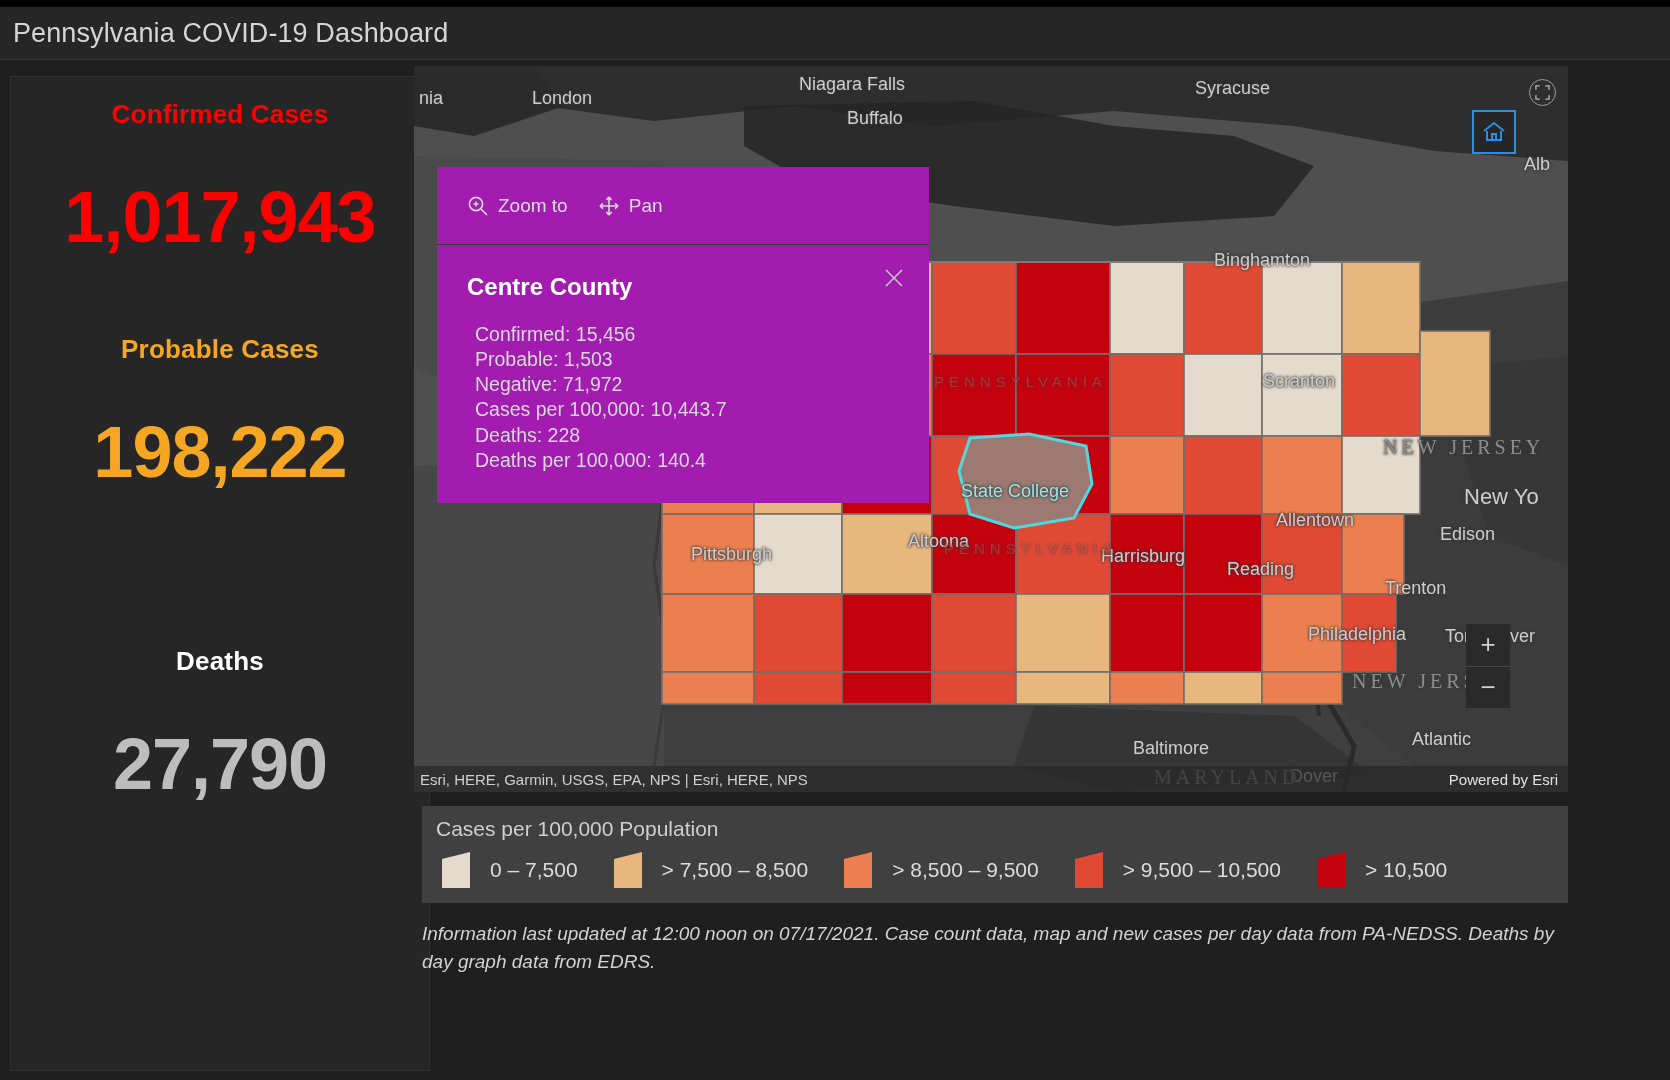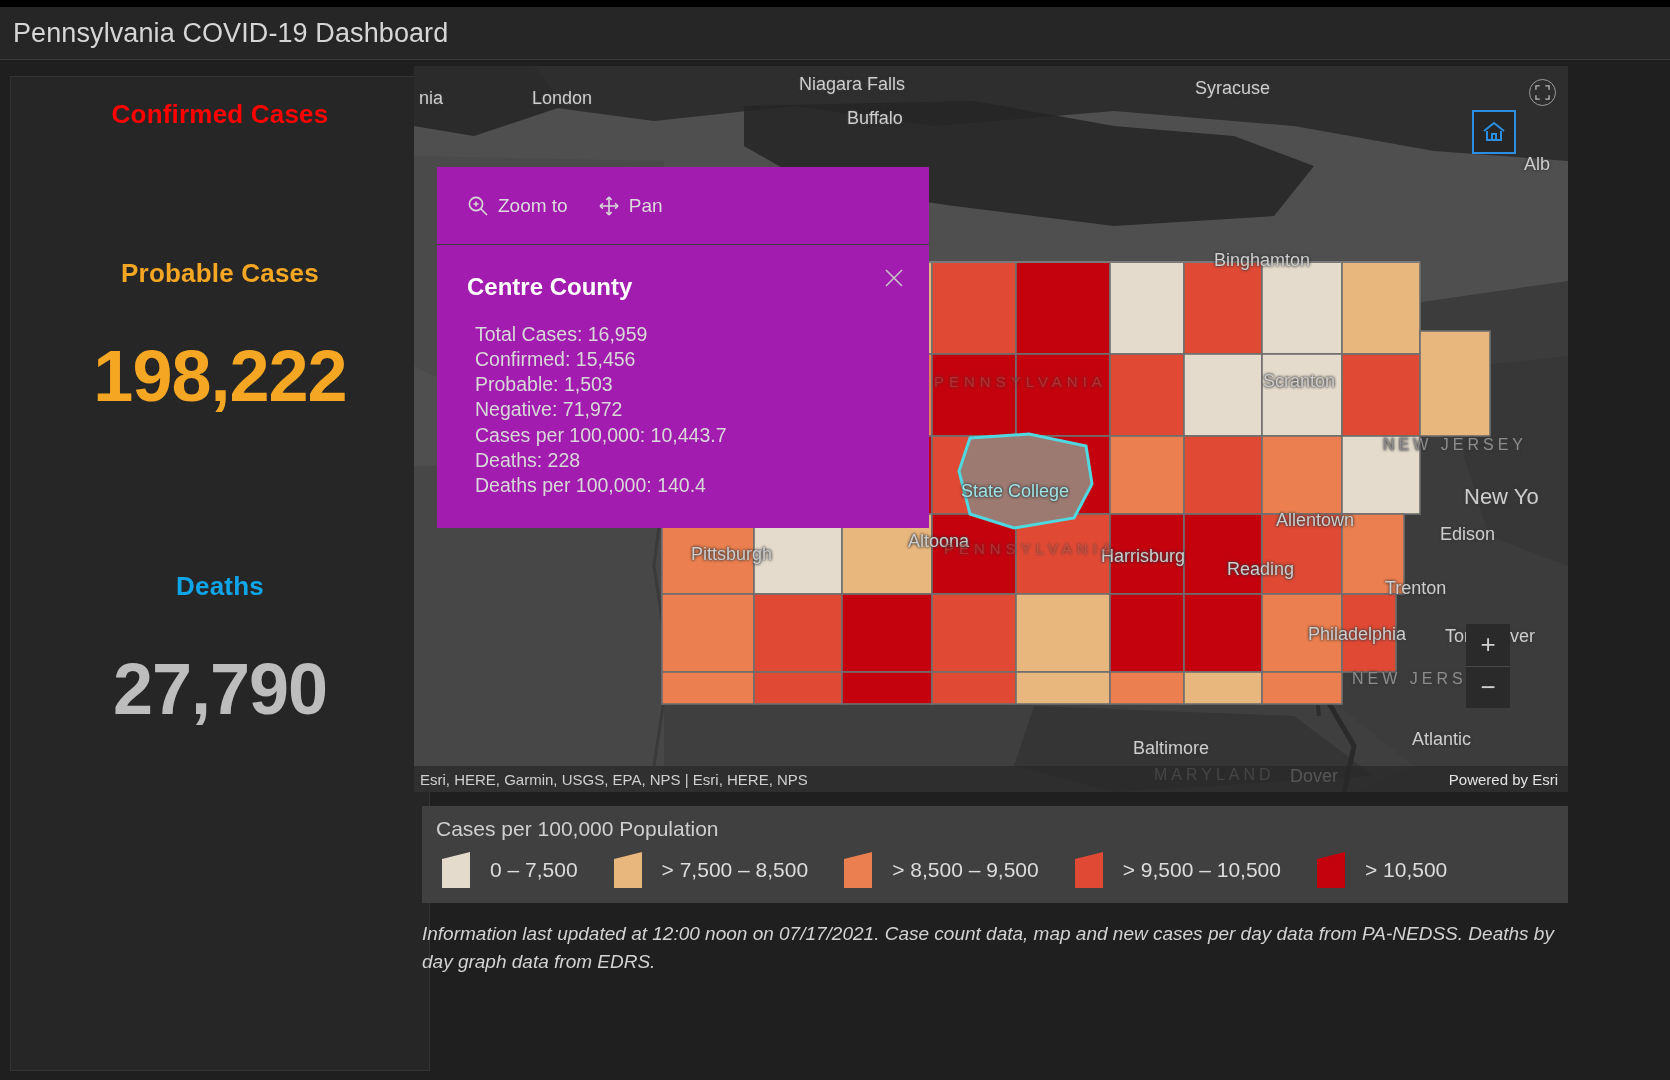--- a/index.html
+++ b/index.html
@@ -41,21 +41,21 @@
   .map-wrap {
     position:absolute; left:414px; top:66px; width:1154px; height:726px;
     overflow:hidden; background:#4a4a4a;
   }
   .map-svg { position:absolute; left:0; top:0; }
   .map-label {
     position:absolute; color:#cdcdcd; font-size:18px; white-space:nowrap;
     text-shadow:0 0 3px #3b3b3b,0 0 3px #3b3b3b; pointer-events:none;
   }
   .map-label.state {
-    color:#8c8c8c; font-size:16px; letter-spacing:4px;
+    color:#8c8c8c; font-size:20px; letter-spacing:4px;font-family:Liberation Serif, serif;
   }
   .map-label.pa-state { color:#b3544a; font-size:15px; letter-spacing:5px; opacity:.55; }
   .map-label.big { font-size:22px; }
   .map-label.sc { color:#9fe3e6; }
 
   
   .attrib {
     position:absolute; left:0; bottom:0; width:100%; height:26px;
     background:rgba(40,40,40,.72); color:#cfcfcf; font-size:15px;
     display:flex; align-items:center; justify-content:space-between;
@@ -131,31 +131,32 @@
   <div class="top-strip"></div>
 
   <div class="header">
     <div class="header-title">Pennsylvania COVID-19 Dashboard</div>
   </div>
 
   <div class="stats">
     <div class="stat-block">
       <div class="stat-label" style="color:#ff0000">Confirmed Cases</div>
       <div class="sp-1"></div>
+      <div class="stat-value" style="color:#ff0000">1,017,943</div>
     </div>
     <div class="sp-2"></div>
     <div class="stat-block">
       <div class="stat-label" style="color:#f5a623">Probable Cases</div>
       <div class="sp-1"></div>
       <div class="stat-value" style="color:#f5a623">198,222</div>
     </div>
     <div class="sp-2"></div>
     <div class="sp-2"></div>
     <div class="stat-block">
-      <div class="stat-label" style="color:#0ea5e9">Deaths</div>
+      <div class="stat-label" style="color:#ffffff">Deaths</div>
       <div class="sp-1"></div>
       <div class="stat-value" style="color:#bdbdbd">27,790</div>
     </div>
   </div>
 
   <div class="map-wrap">
     <svg class="map-svg" width="1154" height="726" viewBox="0 0 1154 726">
       <rect width="1154" height="726" fill="#4f4f4f"></rect>
 
       <path d="M0,0 L1154,0 L1154,95 L1020,85 L880,60 L700,45 L520,60 L380,40 L240,55 L90,35 L0,55 Z" fill="#2e2e2e"></path>
@@ -318,21 +319,20 @@
       </div>
     </div>
     <div class="popup-body">
       <div class="popup-close">
         <svg width="22" height="22" viewBox="0 0 22 22" stroke="#c8c8c8" stroke-width="1.5">
           <path d="M3,3 L19,19 M19,3 L3,19"></path>
         </svg>
       </div>
       <div class="popup-title">Centre County</div>
       <ul class="popup-list">
-        <li>Total Cases: 16,959</li>
         <li>Confirmed: 15,456</li>
         <li>Probable: 1,503</li>
         <li>Negative: 71,972</li>
         <li>Cases per 100,000: 10,443.7</li>
         <li>Deaths: 228</li>
         <li>Deaths per 100,000: 140.4</li>
       </ul>
     </div>
   </div>
 

